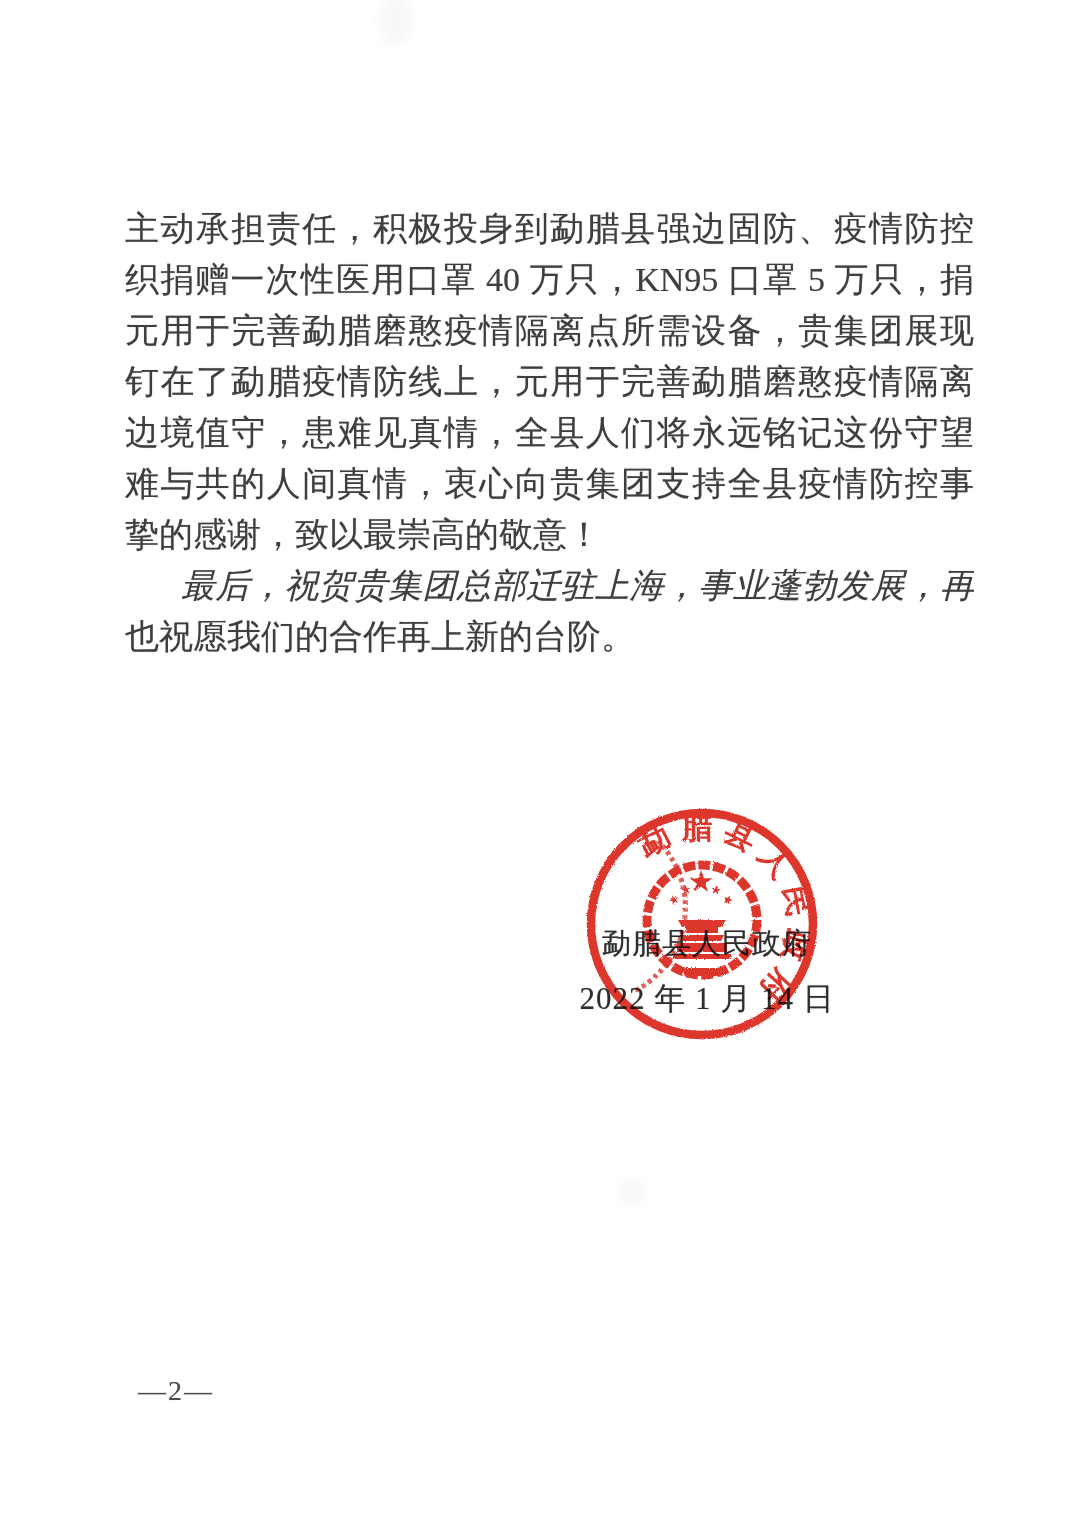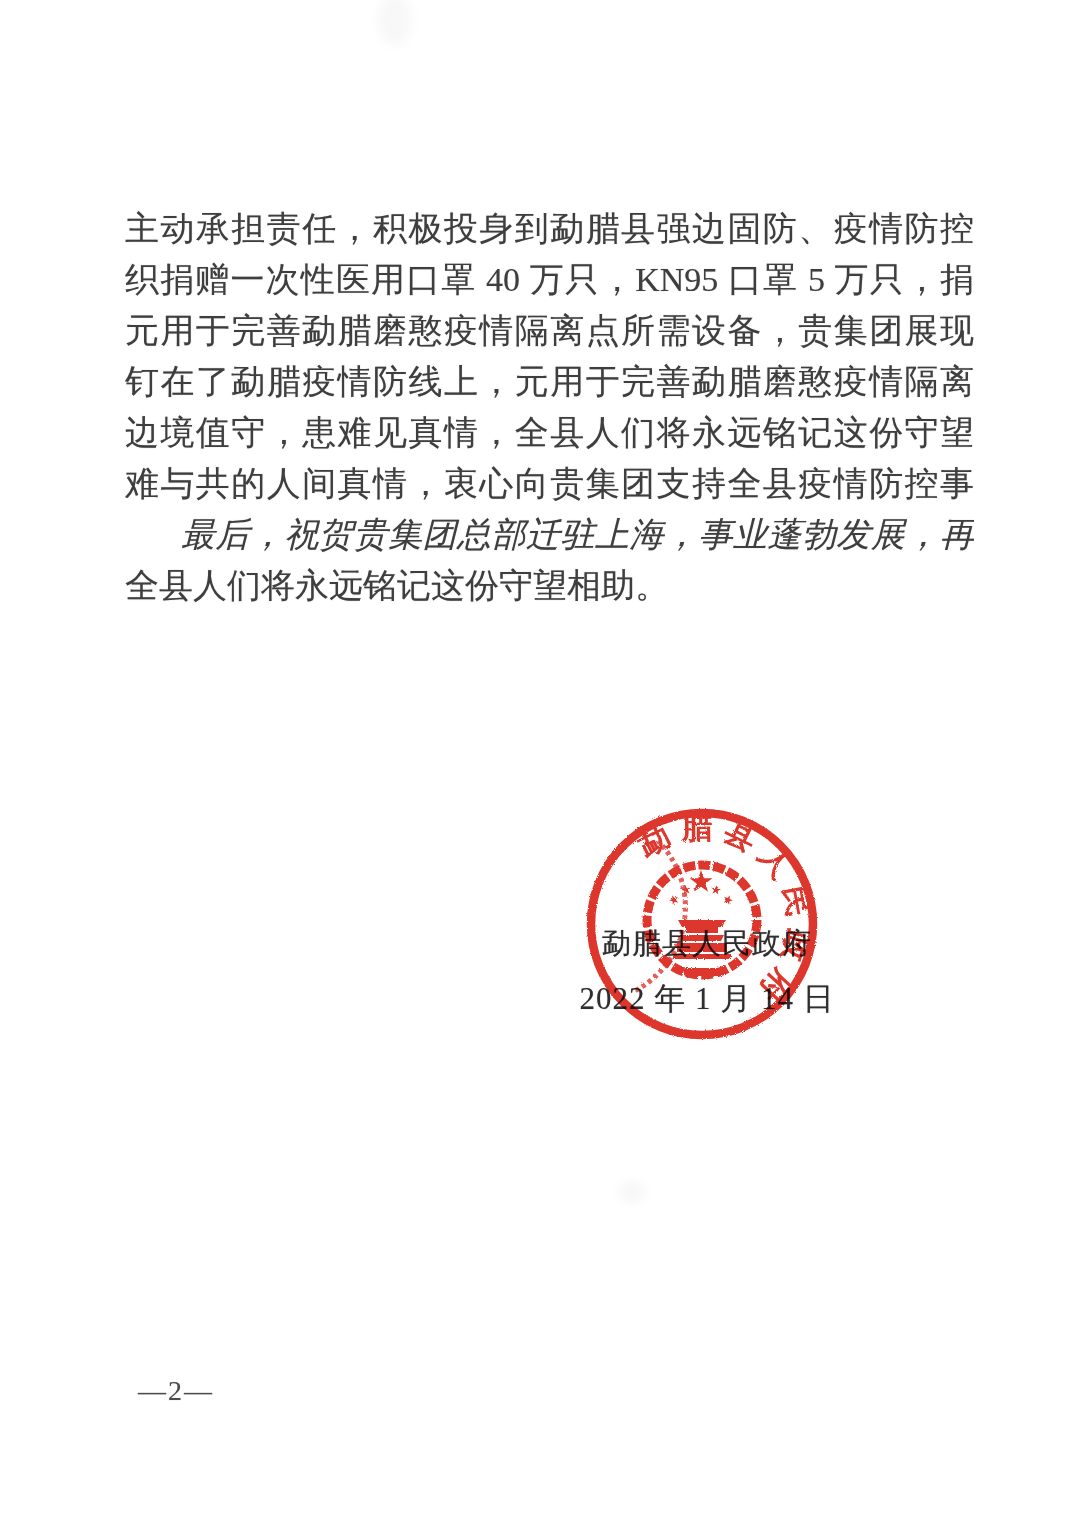--- a/index.html
+++ b/index.html
@@ -75,22 +75,23 @@
   <div class="smudge s1"></div>
   <div class="smudge s2"></div>
 
   <div class="letter-body">
     <div class="line">主动承担责任，积极投身到勐腊县强边固防、疫情防控工作中，组</div>
     <div class="line">织捐赠一次性医用口罩 40 万只，KN95 口罩 5 万只，捐赠 112.8 万</div>
     <div class="line">元用于完善勐腊磨憨疫情隔离点所需设备，贵集团展现了担当作为</div>
     <div class="line">钉在了勐腊疫情防线上，元用于完善勐腊磨憨疫情隔离点所需设备</div>
     <div class="line">边境值守，患难见真情，全县人们将永远铭记这份守望相助、患</div>
     <div class="line">难与共的人间真情，衷心向贵集团支持全县疫情防控事宜表示最诚</div>
+    <div class="line para-end">挚的感谢，致以最崇高的敬意！</div>
     <div class="line indent">最后，祝贺贵集团总部迁驻上海，事业蓬勃发展，再创佳绩，</div>
-    <div class="line para-end">全县人们将永远铭记这份守望相助。</div>
+    <div class="line para-end">也祝愿我们的合作再上新的台阶。</div>
   </div>
 
   <div class="sig-issuer">勐腊县人民政府</div>
   <div class="sig-date">2022 年 1 月 14 日</div>
 
   <div class="seal">
     <svg viewBox="0 0 244 244" xmlns="http://www.w3.org/2000/svg">
       <defs>
         <filter id="rough" x="-10%" y="-10%" width="120%" height="120%">
           <feTurbulence type="fractalNoise" baseFrequency="0.9" numOctaves="2" result="n"></feTurbulence>

